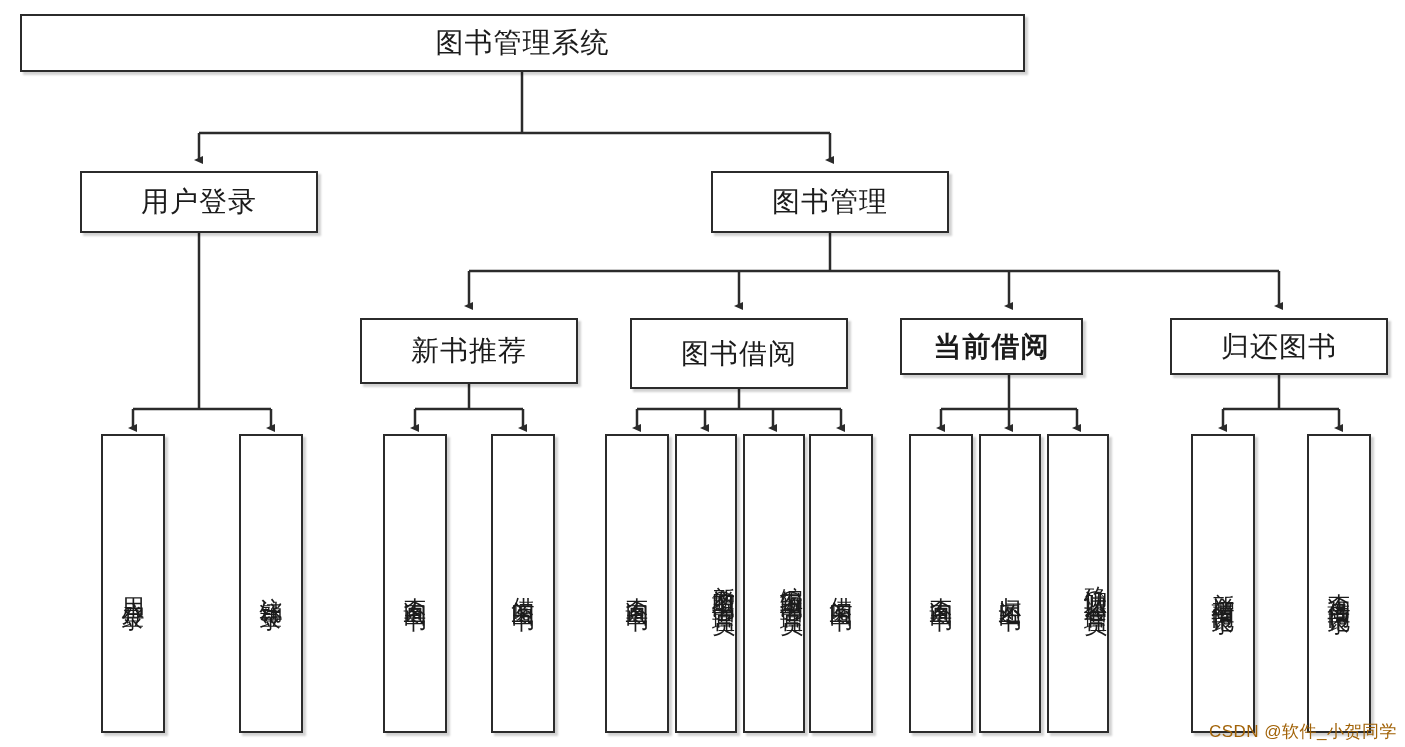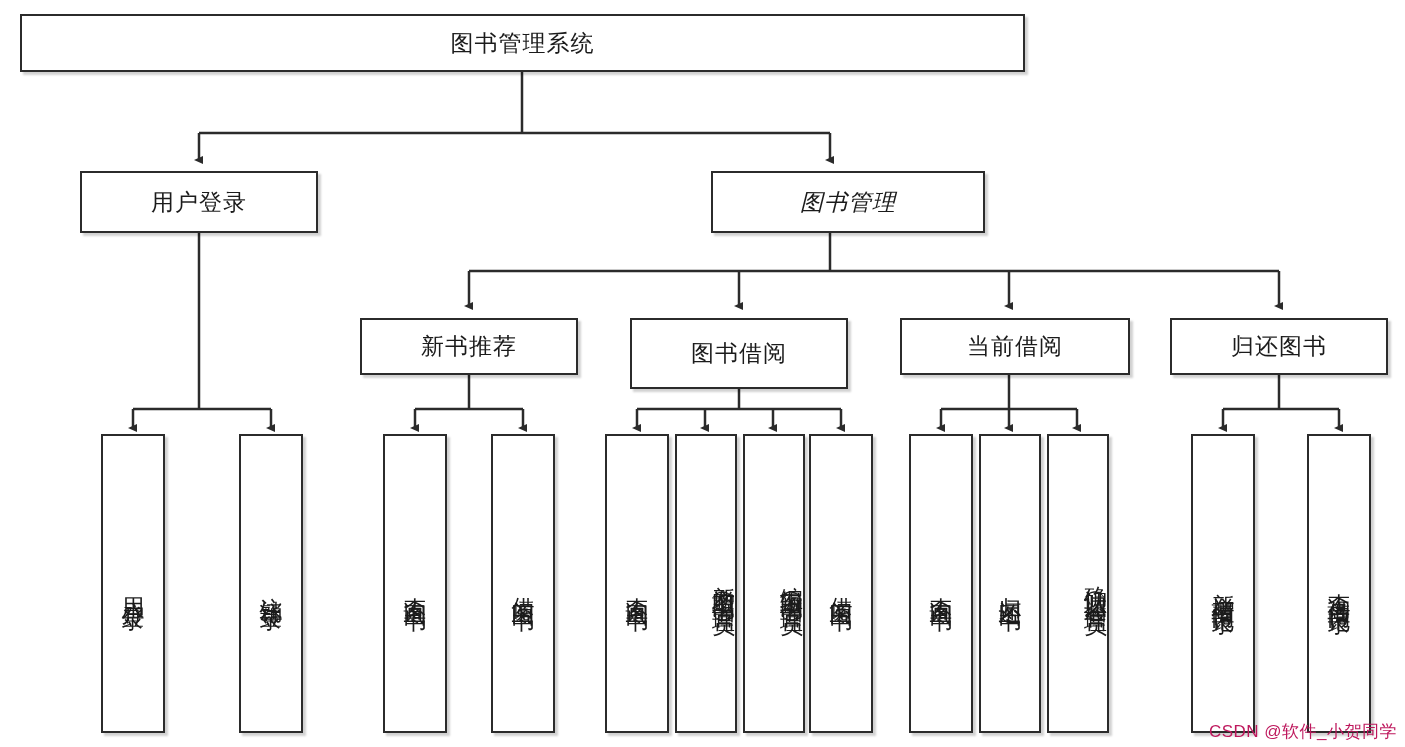--- a/index.html
+++ b/index.html
@@ -30,21 +30,21 @@
     box-sizing: border-box;
     border: 2px solid #2b2b2b;
     background: #ffffff;
     box-shadow: 3px 3px 2px rgba(0,0,0,0.18);
     display: flex;
     align-items: center;
     justify-content: center;
     color: #1b1b1b;
   }
   .node.horiz {
-    font-size: 23px;
+    font-size: 28px;
     letter-spacing: 1px;
     white-space: nowrap;
     align-items: center;
   }
   .node.vert {
     writing-mode: vertical-rl;
     text-orientation: upright;
     font-size: 23px;
     letter-spacing: 4px;
     align-items: flex-start;
@@ -57,21 +57,21 @@
     padding-top: 4px;
   }
   .node.vert .vtxt {
     display: block;
   }
   #watermark {
     position: absolute;
     right: 8px;
     bottom: 4px;
     font-size: 17px;
-    color: #be185d;
+    color: #a16207;
     white-space: nowrap;
     letter-spacing: 0.5px;
   }
 </style>
 </head>
 <body>
 
 <div id="canvas">
 
   <svg id="edges" viewBox="0 0 1405 747">
@@ -124,31 +124,31 @@
     </g>
   </svg>
 
   <div class="node horiz" style="left:20px; top:14px; width:1005px; height:58px;">
     <span>图书管理系统</span>
   </div>
 
   <div class="node horiz" style="left:80px; top:171px; width:238px; height:62px;">
     <span>用户登录</span>
   </div>
-  <div class="node horiz" style="left:711px; top:171px; width:274px; height:62px;font-style:italic;">
+  <div class="node horiz" style="left:711px; top:171px; width:238px; height:62px;">
     <span>图书管理</span>
   </div>
 
-  <div class="node horiz" style="left:360px; top:318px; width:218px; height:57px;">
+  <div class="node horiz" style="left:360px; top:318px; width:218px; height:66px;">
     <span>新书推荐</span>
   </div>
   <div class="node horiz" style="left:630px; top:318px; width:218px; height:71px;">
     <span>图书借阅</span>
   </div>
-  <div class="node horiz" style="left:900px; top:318px; width:230px; height:57px;">
+  <div class="node horiz" style="left:900px; top:318px; width:183px; height:57px;font-weight:bold;">
     <span>当前借阅</span>
   </div>
   <div class="node horiz" style="left:1170px; top:318px; width:218px; height:57px;">
     <span>归还图书</span>
   </div>
 
   <div class="node vert" style="left:101px; top:434px; width:64px; height:299px; align-items:center;">
     <span class="vtxt">用户登录</span>
   </div>
   <div class="node vert" style="left:239px; top:434px; width:64px; height:299px; align-items:center;">

